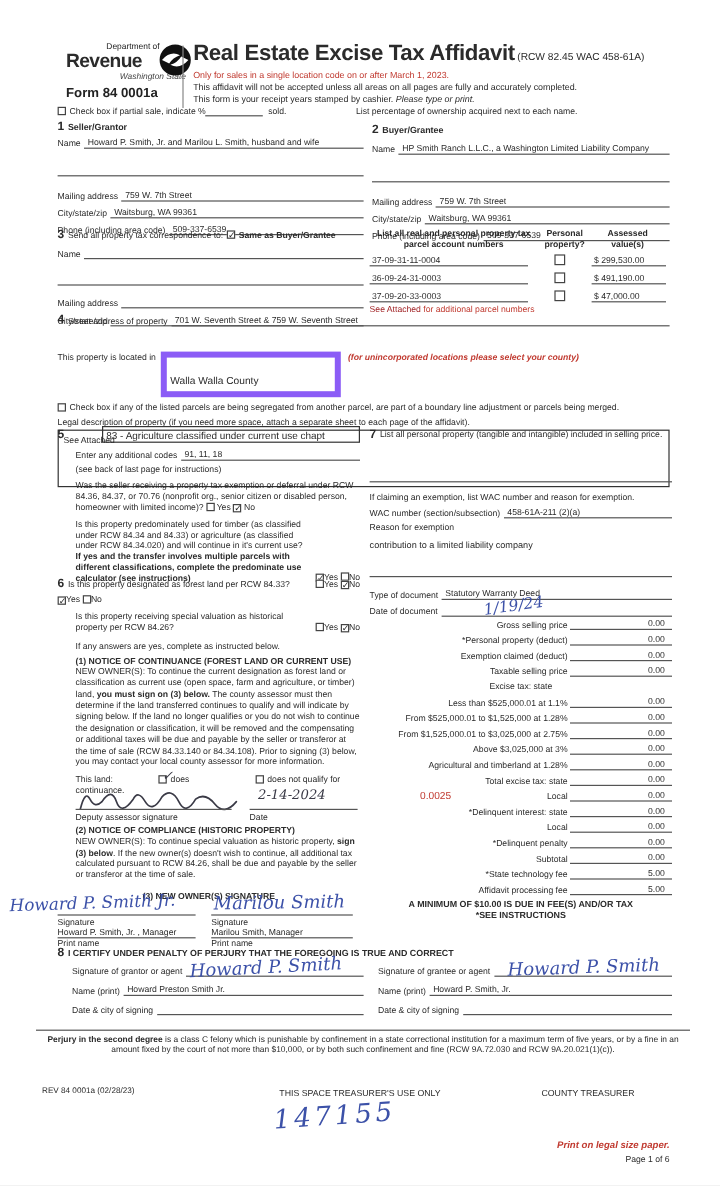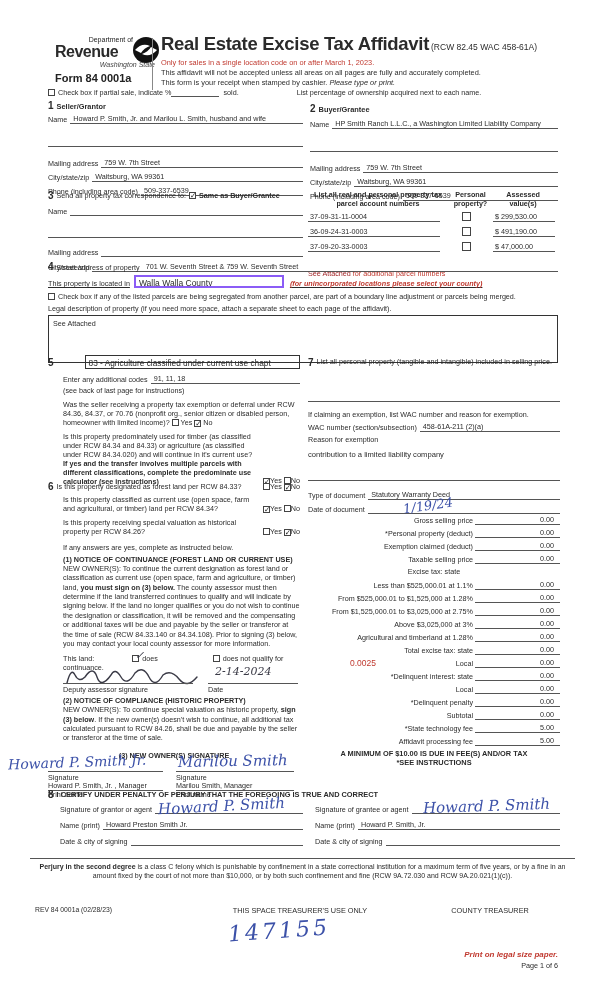--- a/index.html
+++ b/index.html
@@ -54,21 +54,21 @@
   <div class="abs" style="left:152px; top:38px; width:1px; height:52px; background:#888;"></div>
 
   <div class="abs" style="left:161px; top:33px; width:400px;">
     <div>
       <span style="font-size:18.5px; font-weight:bold; letter-spacing:-0.3px;">Real Estate Excise Tax Affidavit</span>
       <span style="font-size:8.5px;">(RCW 82.45 WAC 458-61A)</span>
     </div>
     <div class="red" style="font-size:7.4px; margin-top:3px;">Only for sales in a single location code on or after March 1, 2023.</div>
     <div style="font-size:7.4px; margin-top:1px;">This affidavit will not be accepted unless all areas on all pages are fully and accurately completed.</div>
     <div style="font-size:7.4px; margin-top:1px;">
-      <span>This form is your receipt when stamped by cashier. </span><span class="i">Please type or print.</span>
+      <span>This form is your receipt years stamped by cashier. </span><span class="i">Please type or print.</span>
     </div>
   </div>
 
   <div class="abs row" style="left:48px; top:88px; width:510px; align-items:center;">
     <span class="cb"></span>
     <span style="margin-left:3px;">Check box if partial sale, indicate %</span>
     <span class="u" style="width:48px; height:8px;"></span>
     <span style="margin-left:4px;">sold.</span>
     <span style="margin-left:58px;">List percentage of ownership acquired next to each name.</span>
   </div>
@@ -151,35 +151,35 @@
     <div class="row" style="margin-top:5px; align-items:center;">
       <div class="u" style="width:132px; padding-left:2px;">36-09-24-31-0003</div>
       <div style="width:53px; text-align:center;"><span class="cb" style="width:9px;height:9px;"></span></div>
       <div class="u" style="width:62px; padding-left:2px;">$ 491,190.00</div>
     </div>
     <div class="row" style="margin-top:5px; align-items:center;">
       <div class="u" style="width:132px; padding-left:2px;">37-09-20-33-0003</div>
       <div style="width:53px; text-align:center;"><span class="cb" style="width:9px;height:9px;"></span></div>
       <div class="u" style="width:62px; padding-left:2px;">$ 47,000.00</div>
     </div>
-    <div style="margin-top:17px;">
+    <div style="margin-top:1px;">
       <span class="dkred">See Attached</span>
       <span class="red">for additional parcel numbers</span>
     </div>
   </div>
 
   <div class="abs" style="left:48px; top:261px; width:510px;">
     <div class="row">
       <span class="secnum">4</span>
       <span>Street address of property</span>
       <span class="fill" style="margin-left:3px; padding-left:3px;">701 W. Seventh Street &amp; 759 W. Seventh Street</span>
     </div>
-    <div class="row" style="margin-top:3px; align-items:flex-end;text-decoration:underline;">
+    <div class="row" style="margin-top:21px; align-items:flex-start;">
       <span>This property is located in</span>
-      <span style="border:2px solid #8b5cf6; width:150px; height:13px; margin-left:4px; padding:1px 3px; font-size:8.5px; display:inline-block; overflow:hidden;">Walla Walla County</span>
+      <span style="border:5px solid #8b5cf6; width:150px; height:13px; margin-left:4px; padding:14px 3px; font-size:8.5px; display:inline-block; overflow:hidden;">Walla Walla County</span>
       <span class="red b i" style="margin-left:6px;">(for unincorporated locations please select your county)</span>
     </div>
     <div class="row" style="margin-top:4px; align-items:center;">
       <span class="cb"></span>
       <span style="margin-left:3px;">Check box if any of the listed parcels are being segregated from another parcel, are part of a boundary line adjustment or parcels being merged.</span>
     </div>
     <div style="margin-top:3px;">Legal description of property (if you need more space, attach a separate sheet to each page of the affidavit).</div>
     <div style="border:1px solid #333; height:48px; margin-top:2px; padding:3px 4px;">
       <span>See Attached</span>
     </div>
@@ -214,21 +214,20 @@
   <div class="abs" style="left:48px; top:481px; width:252px;">
     <div class="row" style="align-items:center;">
       <span class="secnum">6</span>
       <span style="flex:1;">Is this property designated as forest land per RCW 84.33?</span>
       <span style="white-space:nowrap;">
         <span class="cb"></span><span>Yes</span>
         <span class="cb">✓</span><span>No</span>
       </span>
     </div>
     <div class="row" style="margin-top:3px; align-items:flex-end;">
-      <span style="flex:1; line-height:1.25; margin-left:15px;">Is this property classified as current use (open space, farm and agricultural, or timber) land per RCW 84.34?</span>
       <span style="white-space:nowrap;">
         <span class="cb">✓</span><span>Yes</span>
         <span class="cb"></span><span>No</span>
       </span>
     </div>
     <div class="row" style="margin-top:5px; align-items:flex-end;">
       <span style="flex:1; line-height:1.25; margin-left:15px;">Is this property receiving special valuation as historical property per RCW 84.26?</span>
       <span style="white-space:nowrap;">
         <span class="cb"></span><span>Yes</span>
         <span class="cb">✓</span><span>No</span>

